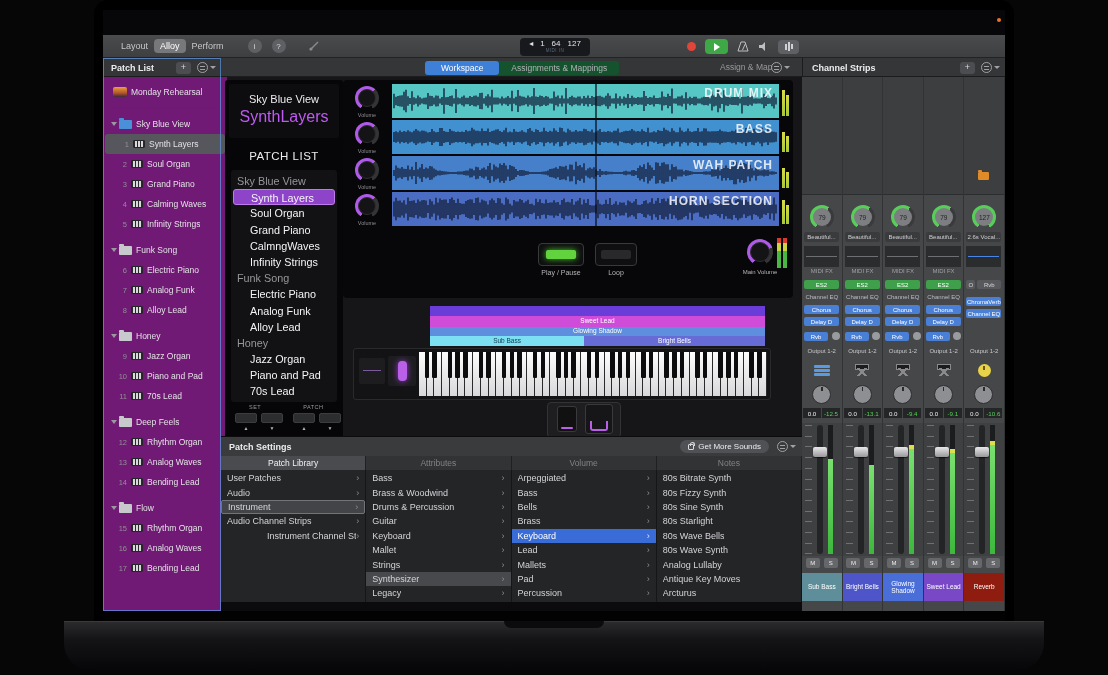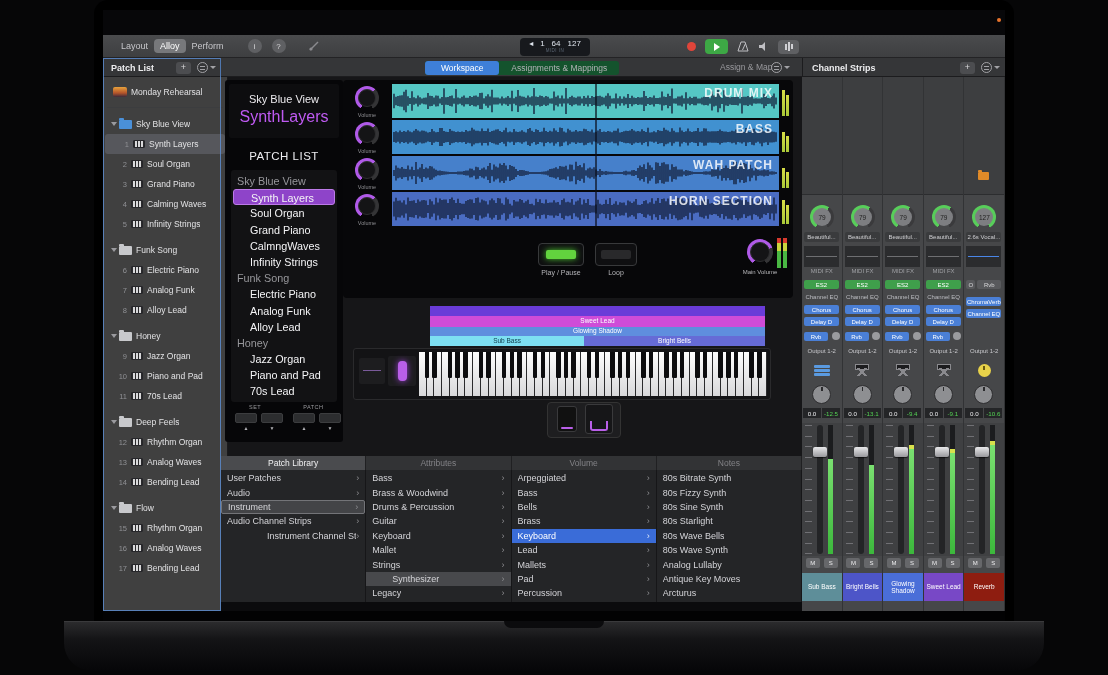--- a/index.html
+++ b/index.html
@@ -32,21 +32,21 @@
   .plus-btn{width:15px;height:12px;background:#4c4d50;border-radius:3px;color:#d8d8da;font-size:9px;line-height:11px;text-align:center;}
   .gearc{width:11px;height:11px;border:1px solid #a2a2a6;border-radius:50%;position:relative;}
   .gearc::before,.gearc::after{content:"";position:absolute;left:2px;right:2px;height:1px;background:#a2a2a6;}
   .gearc::before{top:3px;}
   .gearc::after{top:6px;}
   .caret{width:0;height:0;border-top:3px solid #a2a2a6;border-left:3px solid transparent;border-right:3px solid transparent;margin-left:2px;}
   #ws-tabs{left:322px;top:2.5px;height:14px;background:#14532d;border-radius:3px;display:flex;align-items:center;}
   #tab-workspace{background:#3e7fd8;color:#fff;font-size:8.5px;padding:1px 16px;border-radius:3px;height:14px;display:flex;align-items:center;}
   #tab-assign{color:#b2b2b6;font-size:8.5px;padding:1px 12px;}
   
-  #panel-left{left:0;top:67px;width:125px;height:534px;background:#404040;border-right:1px solid #1a1a1c;}
+  #panel-left{left:0;top:67px;width:125px;height:534px;background:#701a75;border-right:1px solid #1a1a1c;}
   #pl-focus{left:0;top:48px;width:118px;height:553px;border:1px solid rgba(96,150,224,.75);pointer-events:none;}
   #patch-list-body{padding-top:5px;font-size:8.5px;color:#e2e2e4;}
   .pl-row{display:flex;align-items:center;height:20px;}
   .pl-row.sel{background:#56575c;border-radius:3px;margin:0 2px;}
   .pl-num{width:24px;text-align:right;color:#8f9094;font-size:7.5px;margin-right:4px;flex:none;}
   .pl-chev{width:14px;text-align:right;margin-right:2px;flex:none;display:flex;justify-content:flex-end;}
   .tri-down{width:0;height:0;border-top:4px solid #9a9a9e;border-left:3px solid transparent;border-right:3px solid transparent;}
   .fold{width:13px;height:9px;border-radius:1px;margin-right:4px;position:relative;flex:none;}
   .fold::before{content:"";position:absolute;top:-2px;left:0;width:5px;height:2px;border-radius:1px 1px 0 0;background:inherit;}
   .kicon{width:12px;height:8px;margin-right:4px;flex:none;border:1px solid #26262a;border-radius:1px;background:repeating-linear-gradient(90deg,#2a2a2c 0 1px,#d9d9db 1px 3px);}
@@ -580,20 +580,31 @@
         <div class="bkey" style="left: 299.4px;"></div>
         <div class="bkey" style="left: 307.13px;"></div>
         <div class="bkey" style="left: 314.87px;"></div>
         <div class="bkey" style="left: 330.33px;"></div>
         <div class="bkey" style="left: 338.07px;"></div>
       </div>
     <div id="pedals" class="abs"></div>
     <div id="pedal-sust" class="abs"></div>
     <div id="pedal-expr" class="abs"></div>
 
+    <div id="ps-header" class="abs">
+      <span class="hdr-title" style="margin-left:8px">Patch Settings</span>
+      <span id="gms-pill">
+          <span class="bag"></span>
+          <span>Get More Sounds</span>
+        </span>
+      <span style="display:flex;align-items:center;margin:0 6px 0 8px">
+          <span class="gearc"></span>
+          <span class="caret"></span>
+        </span>
+    </div>
     <div id="ps-tabs" class="abs">
         <div class="ps-tab active">Patch Library</div>
         <div class="ps-tab">Attributes</div>
         <div class="ps-tab">Volume</div>
         <div class="ps-tab">Notes</div>
       </div>
     <div id="ps-cols" class="abs">
         <div class="ps-col">
           <div class="ps-row">
             <span style="white-space: nowrap; overflow: hidden;">User Patches</span>
@@ -639,21 +650,21 @@
           </div>
           <div class="ps-row">
             <span style="white-space: nowrap; overflow: hidden;">Mallet</span>
             <span class="chev">›</span>
           </div>
           <div class="ps-row">
             <span style="white-space: nowrap; overflow: hidden;">Strings</span>
             <span class="chev">›</span>
           </div>
           <div class="ps-row ps-sel-gray">
-            <span style="white-space: nowrap; overflow: hidden; margin-left: 20px;">Synthesizer</span>
+            <span style="white-space: nowrap; overflow: hidden;">Synthesizer</span>
             <span class="chev">›</span>
           </div>
           <div class="ps-row">
             <span style="white-space: nowrap; overflow: hidden;">Legacy</span>
             <span class="chev">›</span>
           </div>
         </div>
         <div class="ps-col">
           <div class="ps-row">
             <span style="white-space: nowrap; overflow: hidden;">Arpeggiated</span>

